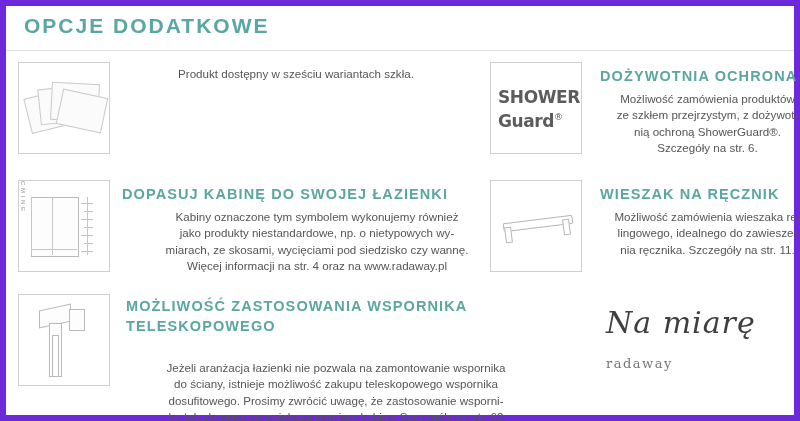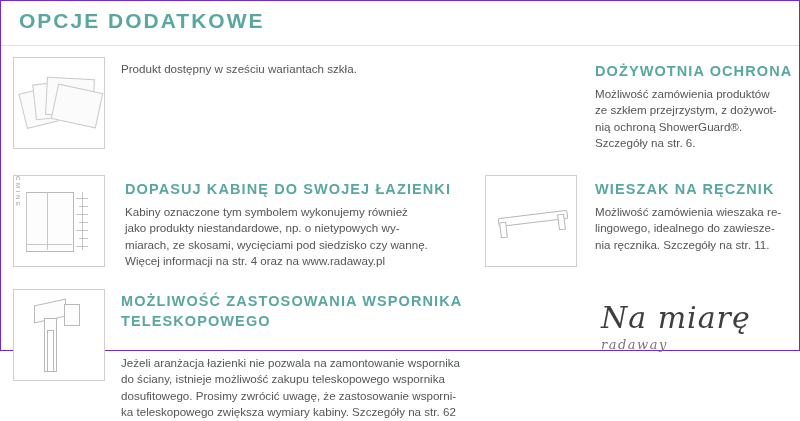--- a/index.html
+++ b/index.html
@@ -11,23 +11,23 @@
     height: 421px;
     background: #ffffff;
     font-family: "Liberation Sans", sans-serif;
     color: #4a4a4a;
     overflow: hidden;
     position: relative;
   }
   .page {
     position: relative;
     width: 800px;
-    height: 351px;
+    height: 421px;
     box-sizing: border-box;
-    border: 1px solid #6d28d9;
+    border: 6px solid #6d28d9;
   }
   .page-title {
     position: absolute;
     left: 18px;
     top: 8px;
     font-size: 21px;
     letter-spacing: 2.0px;
     color: #5aa6a0;
     font-weight: bold;
   }
@@ -57,21 +57,21 @@
     letter-spacing: 1.1px;
     line-height: 20px;
     margin: 0 0 5px 0;
   }
   .body-text {
     font-size: 11.6px;
     line-height: 16.4px;
     color: #555555;
     margin: 0;
   }
-  .body-text .ln { display: block; }
+  .body-text .ln { display: block; text-align: center; }
 
   
   .sheet {
     position: absolute;
     background: #fbfbfb;
     border: 1px solid #c9c9c9;
   }
 
   
   .cab-outline {
@@ -139,25 +139,24 @@
   .namiare .script {
     font-family: "DejaVu Serif", serif;
     font-style: italic;
     font-size: 30px;
     color: #3f3f3f;
     letter-spacing: 1px;
     line-height: 34px;
   }
   .namiare .brand {
     font-family: "DejaVu Serif", serif;
-    font-style: italic;
     font-size: 13px;
     color: #777777;
     letter-spacing: 1.5px;
-    margin-top: 2px;
+    margin-top: 16px;
   }
 </style>
 </head>
 <body>
 
 <div class="page">
 
   <div class="page-title">OPCJE DODATKOWE</div>
   <div class="rule"></div>
 
@@ -167,20 +166,26 @@
     <div class="sheet" style="left:32px; top:20px; width:46px; height:36px; transform: rotate(3deg);"></div>
     <div class="sheet" style="left:40px; top:30px; width:44px; height:34px; transform: rotate(12deg);"></div>
   </div>
 
   <div class="block" style="left:120px; top:60px; width:340px;">
     <p class="body-text">
       <span class="ln">Produkt dostępny w sześciu wariantach szkła.</span>
     </p>
   </div>
 
+  <div class="icon-box" style="left:484px; top:56px; width:92px; height:92px;">
+    <div class="sg-wrap" style="left:7px; top:24px; width:80px;">
+      <div class="sg-line1">SHOWER</div>
+      <div class="sg-line2"><span>Guard</span><span class="sg-reg">®</span></div>
+    </div>
+  </div>
 
   <div class="block" style="left:594px; top:60px; width:215px;">
     <div class="head">DOŻYWOTNIA OCHRONA</div>
     <p class="body-text">
       <span class="ln">Możliwość zamówienia produktów</span>
       <span class="ln">ze szkłem przejrzystym, z dożywot-</span>
       <span class="ln">nią ochroną ShowerGuard®.</span>
       <span class="ln">Szczegóły na str. 6.</span>
     </p>
   </div>
@@ -194,21 +199,21 @@
     <div class="cab-line" style="left:68px; top:16px; width:1px; height:58px;"></div>
     <div class="cab-line" style="left:62px; top:22px; width:12px; height:1px;"></div>
     <div class="cab-line" style="left:65px; top:30px; width:9px; height:1px;"></div>
     <div class="cab-line" style="left:62px; top:38px; width:12px; height:1px;"></div>
     <div class="cab-line" style="left:65px; top:46px; width:9px; height:1px;"></div>
     <div class="cab-line" style="left:62px; top:54px; width:12px; height:1px;"></div>
     <div class="cab-line" style="left:65px; top:62px; width:9px; height:1px;"></div>
     <div class="cab-line" style="left:62px; top:70px; width:12px; height:1px;"></div>
   </div>
 
-  <div class="block" style="left:124px; top:178px; width:390px;">
+  <div class="block" style="left:116px; top:178px; width:390px;">
     <div class="head">DOPASUJ KABINĘ DO SWOJEJ ŁAZIENKI</div>
     <p class="body-text">
       <span class="ln">Kabiny oznaczone tym symbolem wykonujemy również</span>
       <span class="ln">jako produkty niestandardowe, np. o nietypowych wy-</span>
       <span class="ln">miarach, ze skosami, wycięciami pod siedzisko czy wannę.</span>
       <span class="ln">Więcej informacji na str. 4 oraz na www.radaway.pl</span>
     </p>
   </div>
 
   <div class="icon-box" style="left:484px; top:174px; width:92px; height:92px;">

